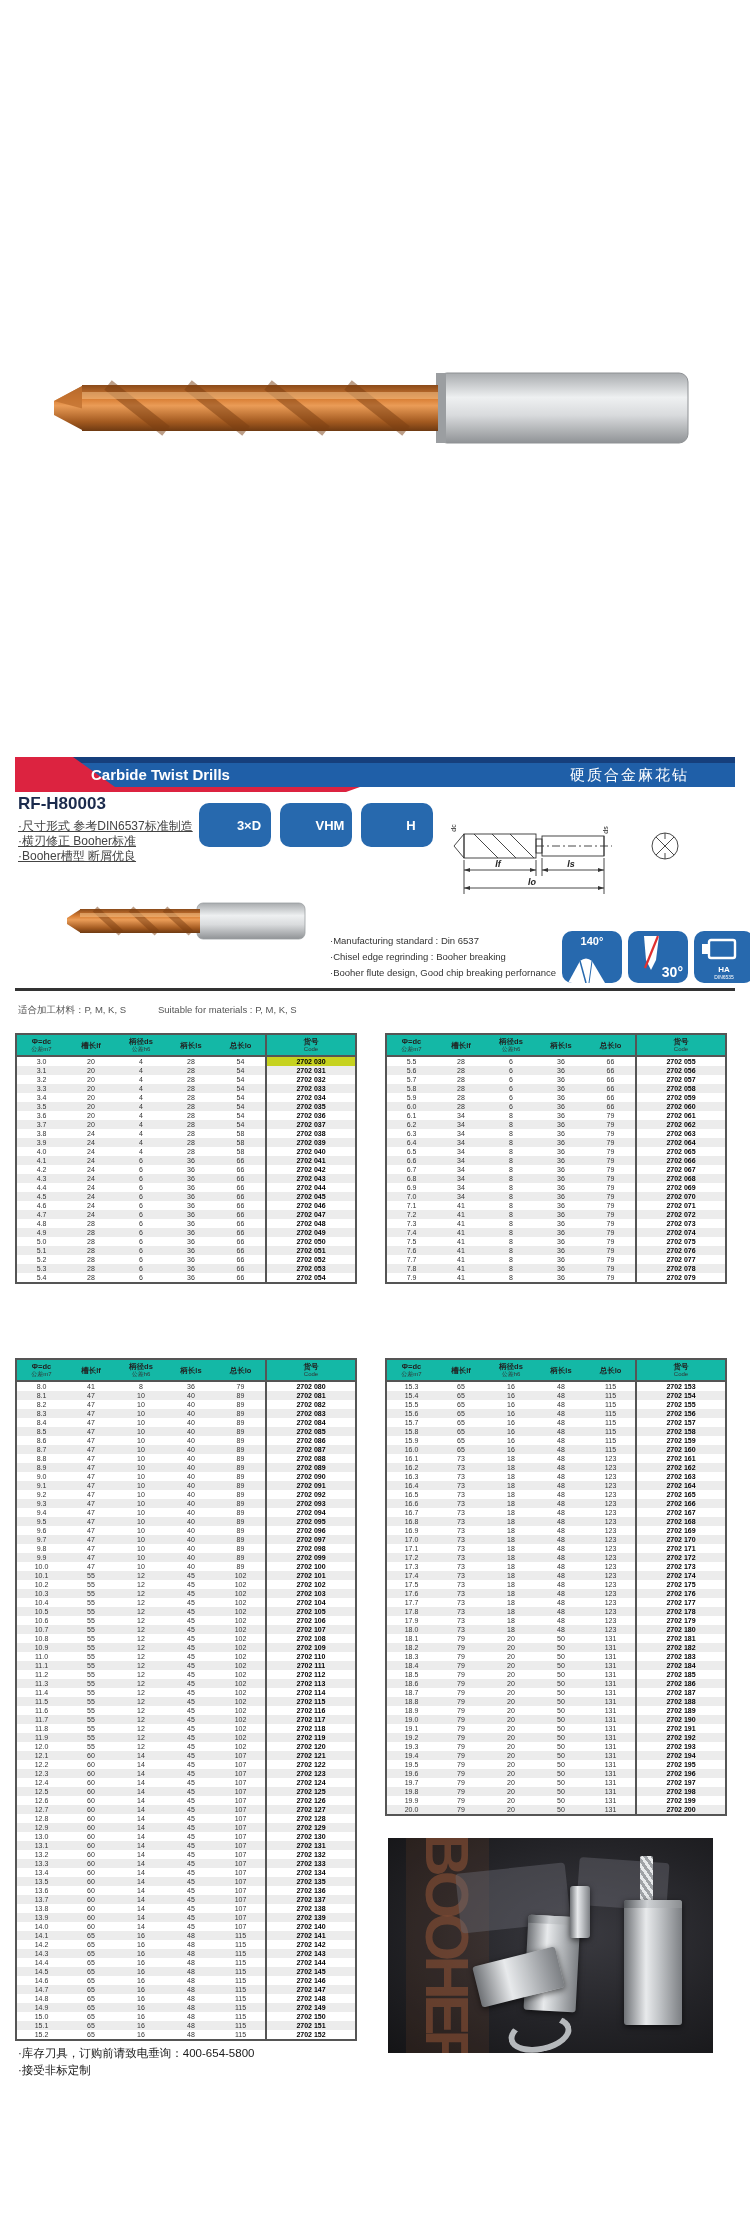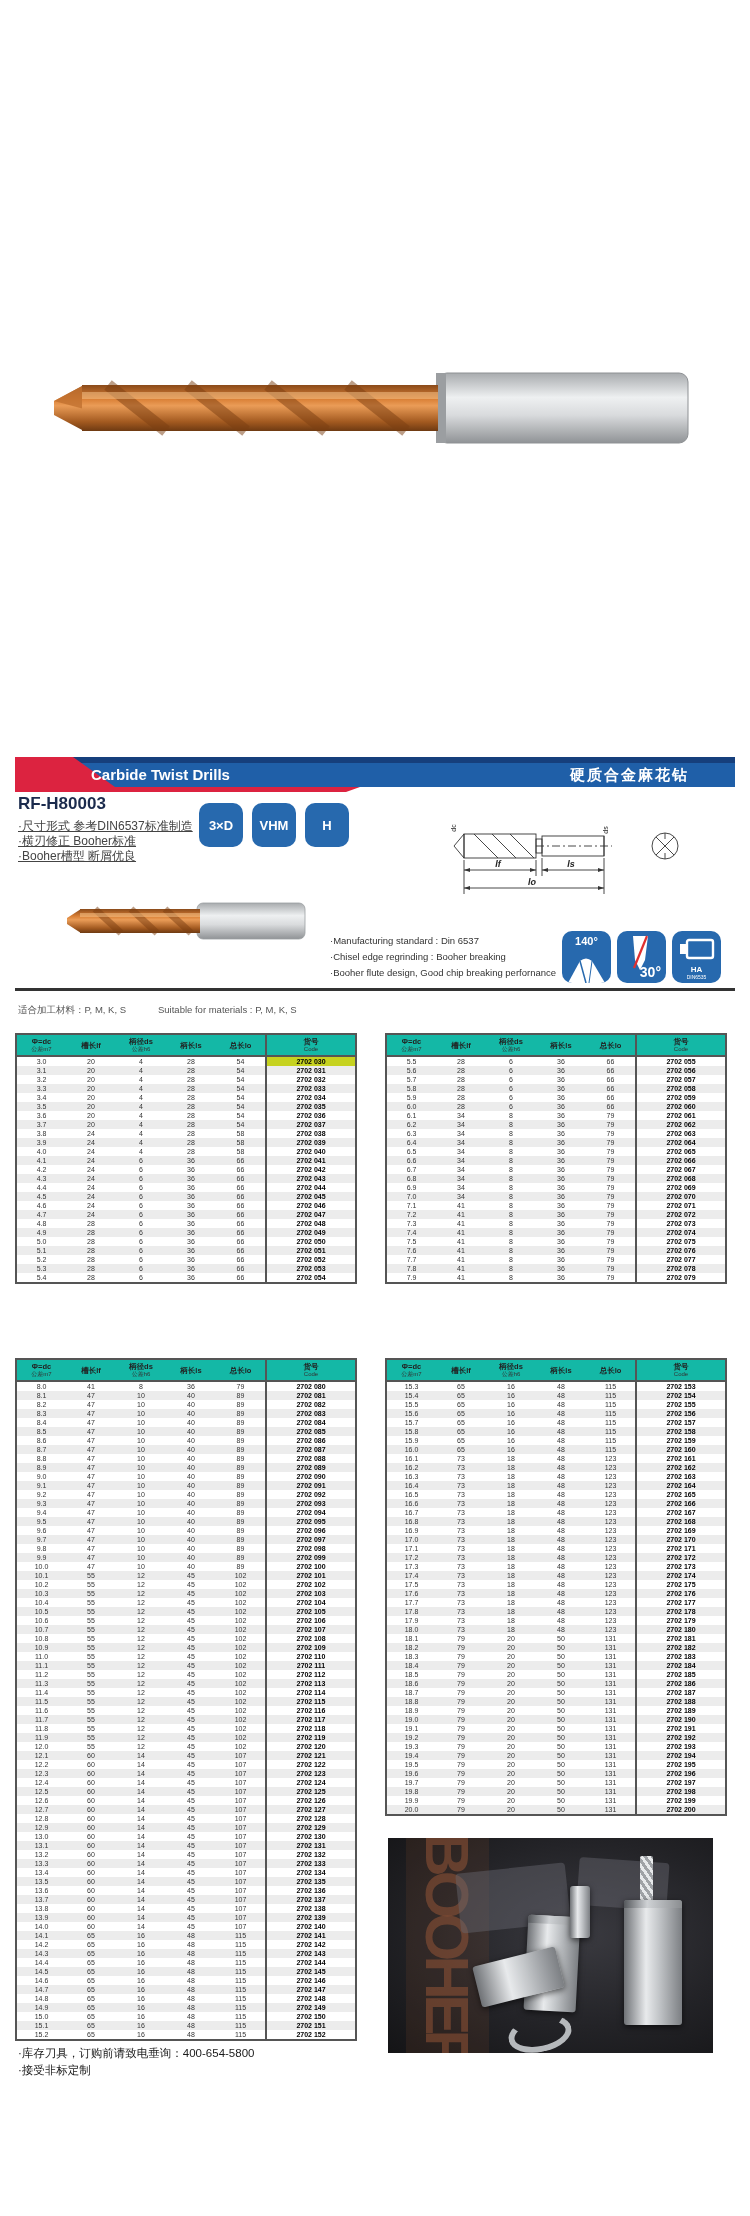--- a/index.html
+++ b/index.html
@@ -10,33 +10,33 @@
   .header-bar{position:absolute;left:15px;top:757px;width:720px;height:36px;}
   .bar-top{position:absolute;left:0;top:0;width:100%;height:6px;background:#163f7c;}
   .bar-main{position:absolute;left:0;top:6px;width:100%;height:24px;background:#1f5fa8;}
   .bar-red-block{position:absolute;left:0;top:0;width:100px;height:30px;background:#dc2340;
        clip-path:polygon(0 0,58px 0,100px 100%,0 100%);}
   .bar-red-swoosh{position:absolute;left:0;top:30px;width:345px;height:5px;background:#dc2340;
        clip-path:polygon(0 0,100% 0,calc(100% - 14px) 100%,0 100%);}
   .bar-title-en{position:absolute;left:76px;top:6px;height:24px;line-height:24px;
        color:#fff;font-weight:bold;font-size:15px;}
   .bar-title-zh{position:absolute;right:46px;top:6px;height:24px;line-height:24px;
-       color:#fff;font-weight:bold;font-size:15px;letter-spacing:2px;}
+       color:#fff;font-weight:normal;font-size:15px;letter-spacing:2px;}
 
   
   .model{position:absolute;left:18px;top:794px;font-size:17px;font-weight:bold;color:#1b2b4d;}
   .features-zh{position:absolute;left:18px;top:819px;font-size:12px;color:#444;line-height:15px;text-decoration:underline;}
   .badges{position:absolute;left:199px;top:803px;display:flex;gap:9px;}
   .badge{width:44px;height:44px;background:#2769ae;border-radius:10px;color:#fff;
-       font-weight:bold;font-size:13px;display:flex;align-items:center;justify-content:center;}
+       font-weight:bold;font-size:13px;display:flex;align-items:center;justify-content:center;padding-left:28px;}
 
   
   .features-en{position:absolute;left:330px;top:933px;font-size:9.5px;color:#333;line-height:16px;}
   .icon-tiles{position:absolute;left:562px;top:931px;display:flex;gap:6px;}
-  .tile{width:49px;height:52px;background:#2769ae;border-radius:10px;position:relative;overflow:hidden;}
+  .tile{width:60px;height:52px;background:#2769ae;border-radius:10px;position:relative;overflow:hidden;}
   .tile .deg140{position:absolute;top:4px;left:0;right:0;text-align:center;color:#fff;font-weight:bold;font-size:11px;}
   .tile .deg30{position:absolute;bottom:3px;right:5px;color:#fff;font-weight:bold;font-size:14px;}
   .tile .ha{position:absolute;bottom:9px;left:0;right:0;text-align:center;color:#fff;font-weight:bold;font-size:8px;line-height:8px;}
   .tile .din{position:absolute;bottom:3px;left:0;right:0;text-align:center;color:#fff;font-size:5px;line-height:5px;}
 
   .divider{position:absolute;left:15px;top:988px;width:720px;height:3px;background:#333;}
 
   .materials{position:absolute;left:18px;top:1004px;font-size:9.5px;color:#555;}
   .materials .en{position:absolute;left:140px;top:0;white-space:nowrap;}
   .materials .zh{white-space:nowrap;text-align:right;}

